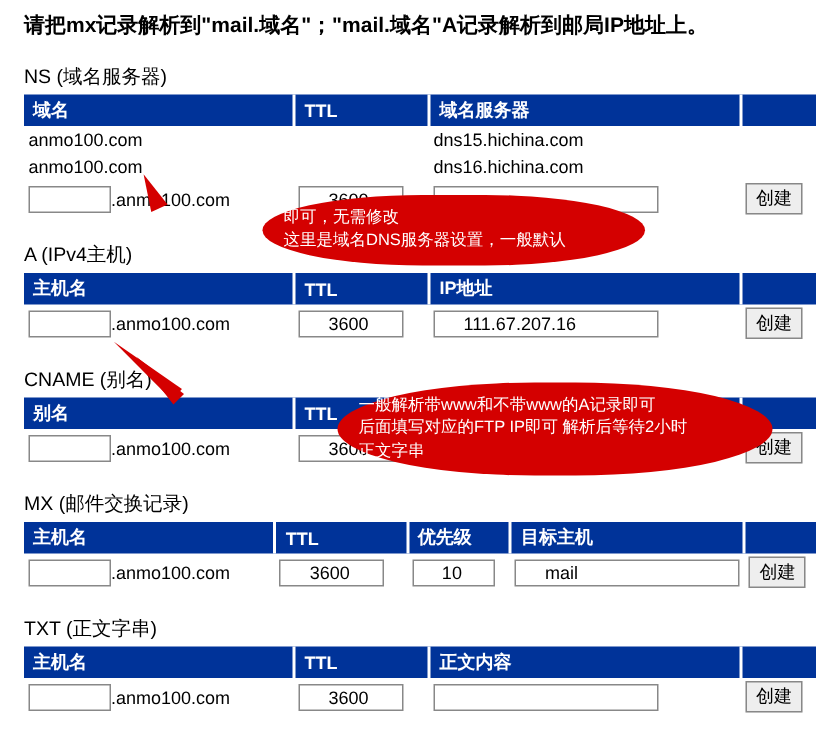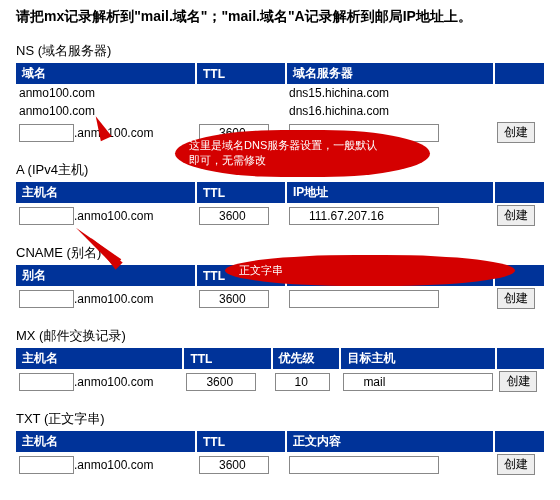--- a/index.html
+++ b/index.html
@@ -134,20 +134,22 @@
     <td><input type="text" class="input-small" style=""><span class="suffix">.anmo100.com</span></td>
     <td><input type="text" class="input-ttl" value="3600" style=""></td>
     <td><input type="text" class="input-val" style=""></td>
     <td><button>创建</button></td>
   </tr>
 </tbody>
   </table>
 
 <div class="arrow arrow1"></div>
 <div class="callout callout1">
+  <div>即可，无需修改</div>
   <div>这里是域名DNS服务器设置，一般默认</div>
-  <div>即可，无需修改</div>
 </div>
 <div class="arrow arrow2a"></div>
 <div class="arrow arrow2b"></div>
 <div class="callout callout2">
+  <div>一般解析带www和不带www的A记录即可</div>
+  <div>后面填写对应的FTP IP即可 解析后等待2小时</div>
   <div>正文字串</div>
 </div>
 
 </body></html>

